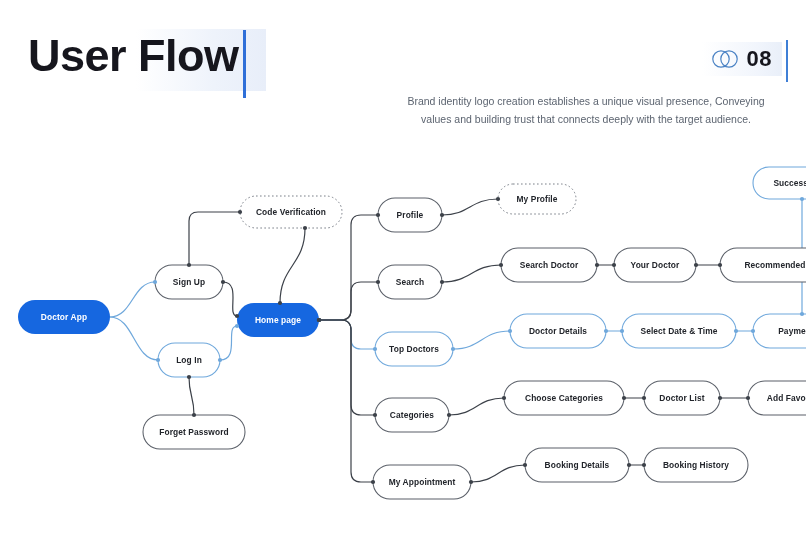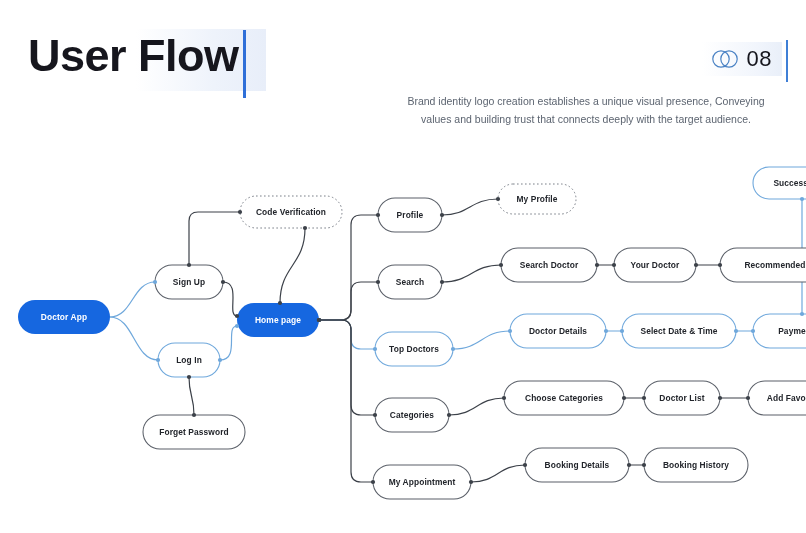--- a/index.html
+++ b/index.html
@@ -34,21 +34,21 @@
   }
 
   .badge-wrap{
     position:absolute;right:24px;top:42px;
     display:flex;align-items:center;gap:7px;
     padding:4px 10px 4px 8px;
     background:linear-gradient(90deg,#ffffff 0%,#f1f5fc 70%,#e9eff9 100%);
   }
   .badge-logo{display:block;}
   .badge-num{
-    font-size:22px;font-weight:normal;color:#16161d;letter-spacing:0.5px;
+    font-size:22px;font-weight:bold;color:#16161d;letter-spacing:0.5px;
   }
   .badge-bar{
     position:absolute;right:18px;top:40px;width:2px;height:42px;background:#3f7fd6;
   }
 
   .subtitle{
     position:absolute;right:30px;top:92px;width:380px;
     text-align:center;
     font-size:10.5px;line-height:1.72;color:#5c6470;
     font-family:Liberation Sans, sans-serif;

